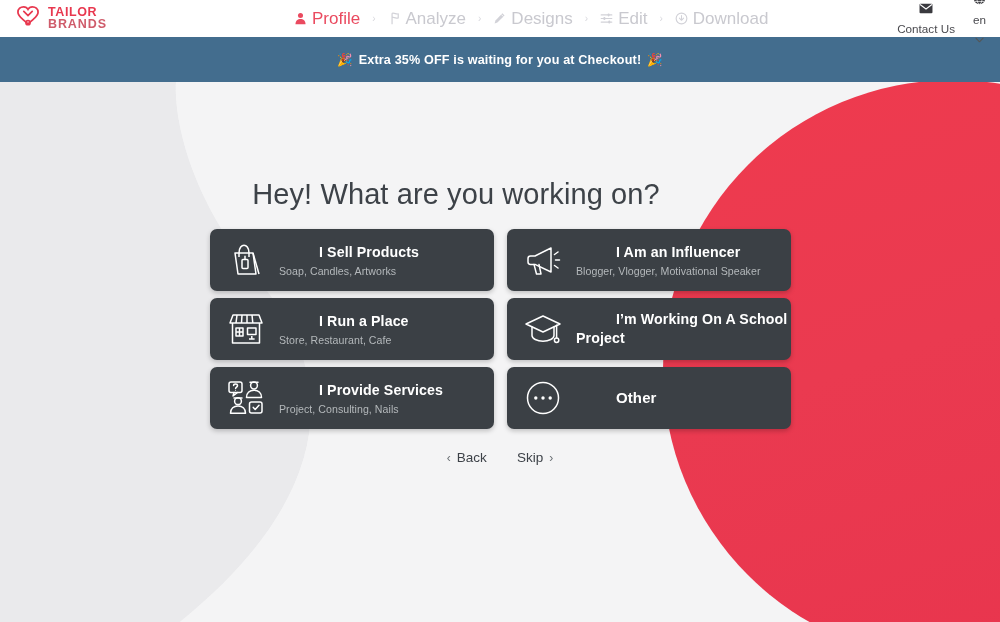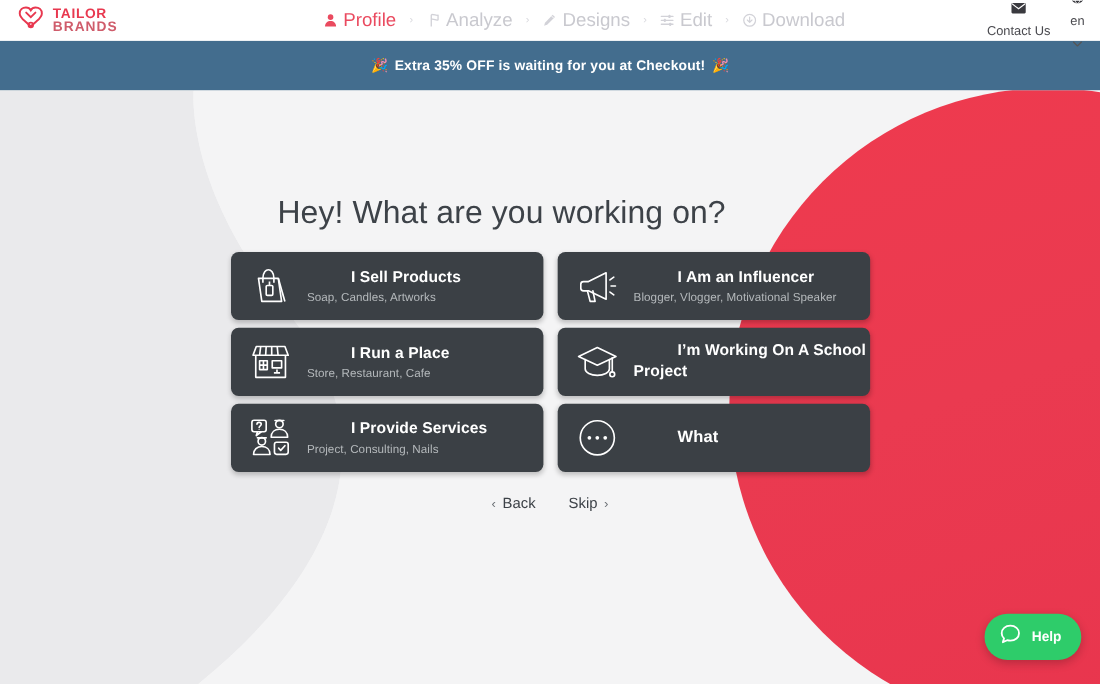--- a/index.html
+++ b/index.html
@@ -327,40 +327,32 @@
       <div class="card plain">
         <span class="card-ico">
           <svg width="40" height="40" viewBox="0 0 40 40" fill="none" stroke="#ffffff" stroke-width="1.5">
             <circle cx="20" cy="20" r="15.5"></circle>
             <circle cx="12.8" cy="20" r="1.7" fill="#ffffff" stroke="none"></circle>
             <circle cx="20" cy="20" r="1.7" fill="#ffffff" stroke="none"></circle>
             <circle cx="27.2" cy="20" r="1.7" fill="#ffffff" stroke="none"></circle>
           </svg>
         </span>
         <span class="card-txt">
-          <span class="card-title">What</span>
+          <span class="card-title">Other</span>
         </span>
       </div>
 
     </div>
 
     <div class="navbtns">
       <div class="navbtn">
         <span class="chev">‹</span>
         <span>Back</span>
       </div>
       <div class="navbtn">
         <span>Skip</span>
         <span class="chev">›</span>
       </div>
     </div>
   </div>
 
-  <div class="help">
-    <span>
-      <svg width="21" height="21" viewBox="0 0 24 24" fill="none" stroke="#ffffff" stroke-width="1.9" stroke-linejoin="round" stroke-linecap="round">
-        <path d="M12 3.2 C17.2 3.2 21 6.7 21 11 C21 15.3 17.2 18.8 12 18.8 C10.8 18.8 9.7 18.6 8.7 18.3 L4.2 20.4 L5.4 16.4 C3.9 15 3 13.1 3 11 C3 6.7 6.8 3.2 12 3.2 Z"></path>
-      </svg>
-    </span>
-    <span class="help-label">Help</span>
-  </div>
 
 </div>
 
 </body></html>

